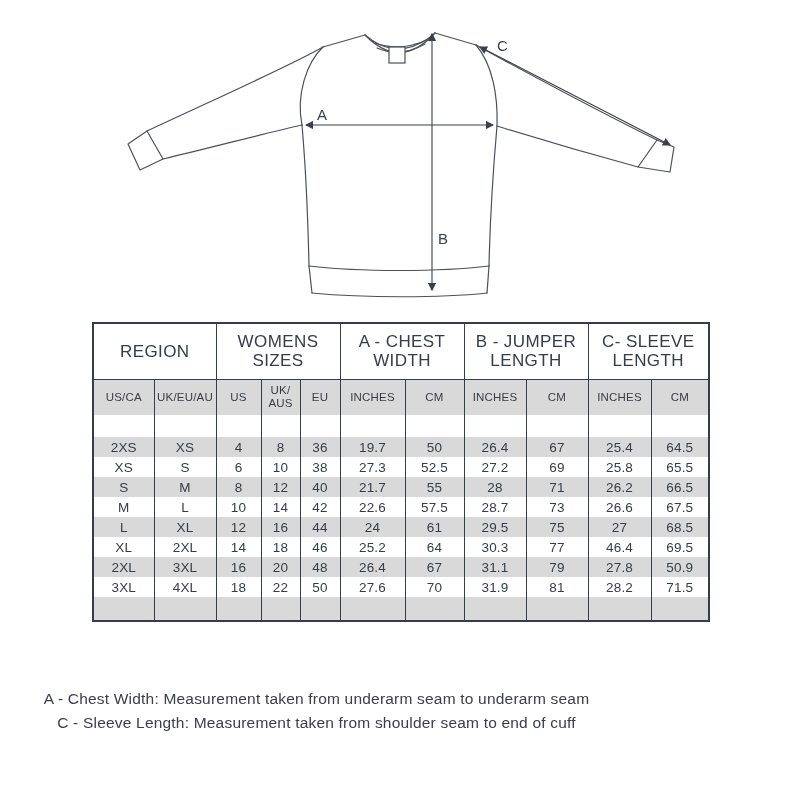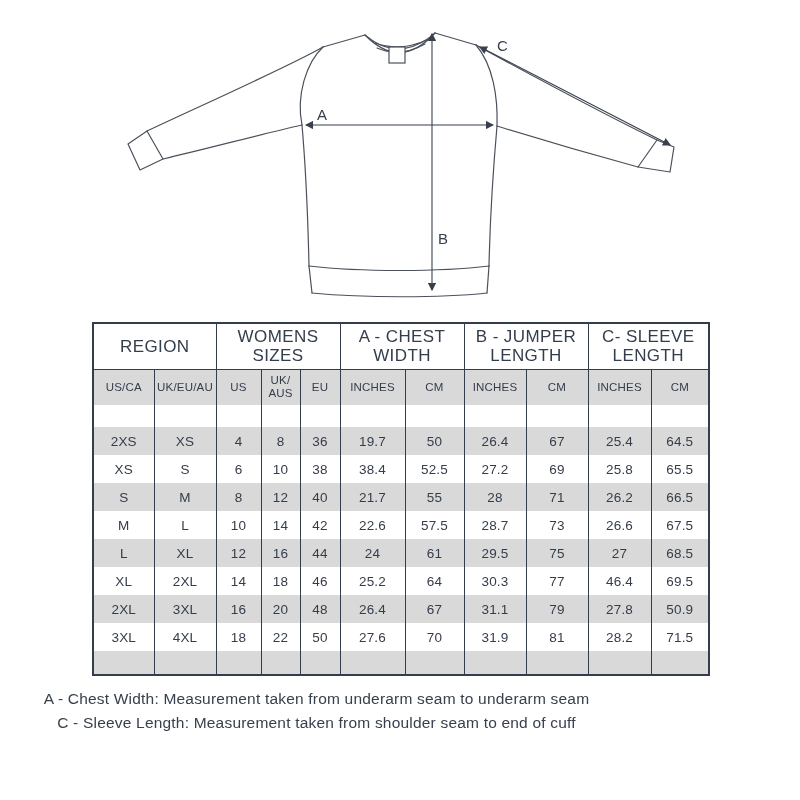--- a/index.html
+++ b/index.html
@@ -18,29 +18,29 @@
     position:absolute;left:92px;top:322px;width:616px;
     border-collapse:collapse;table-layout:fixed;
     border:2px solid #343d4b;
   }
   .size-table th,.size-table td{
     padding:0;margin:0;text-align:center;vertical-align:middle;
     border-left:1px solid #343d4b;font-weight:normal;color:#343d4b;
     overflow:hidden;
   }
   .size-table th:first-child,.size-table td:first-child{border-left:none;}
-  tr.group-row{height:46px;}
+  tr.group-row{height:56px;}
   tr.group-row th{
     font-size:17px;letter-spacing:.4px;line-height:1.12;
     border-bottom:1px solid #343d4b;background:#ffffff;
   }
   tr.sub-row{height:36px;background:#d9d9d9;}
   tr.sub-row th{font-size:11.5px;letter-spacing:.2px;line-height:1.15;}
   tr.spacer-white{height:22px;background:#ffffff;}
-  tr.data-row{height:28px;background:#ffffff;}
+  tr.data-row{height:20px;background:#ffffff;}
   tr.data-row td{font-size:13.5px;letter-spacing:.2px;}
   tr.g{background:#d9d9d9;}
   tr.spacer-gray{height:24px;background:#d9d9d9;}
   
   .notes{
     position:absolute;left:0;top:687px;width:633px;text-align:center;
     font-size:15.5px;line-height:23.5px;letter-spacing:.2px;color:#39404d;
   }
 </style>
 </head>
@@ -160,21 +160,21 @@
           <td>67</td>
           <td>25.4</td>
           <td>64.5</td>
       </tr>
       <tr class="data-row">
         <td>XS</td>
           <td>S</td>
           <td>6</td>
           <td>10</td>
           <td>38</td>
-          <td>38.4</td>
+          <td>27.3</td>
           <td>52.5</td>
           <td>27.2</td>
           <td>69</td>
           <td>25.8</td>
           <td>65.5</td>
       </tr>
       <tr class="data-row g">
         <td>S</td>
           <td>M</td>
           <td>8</td>

